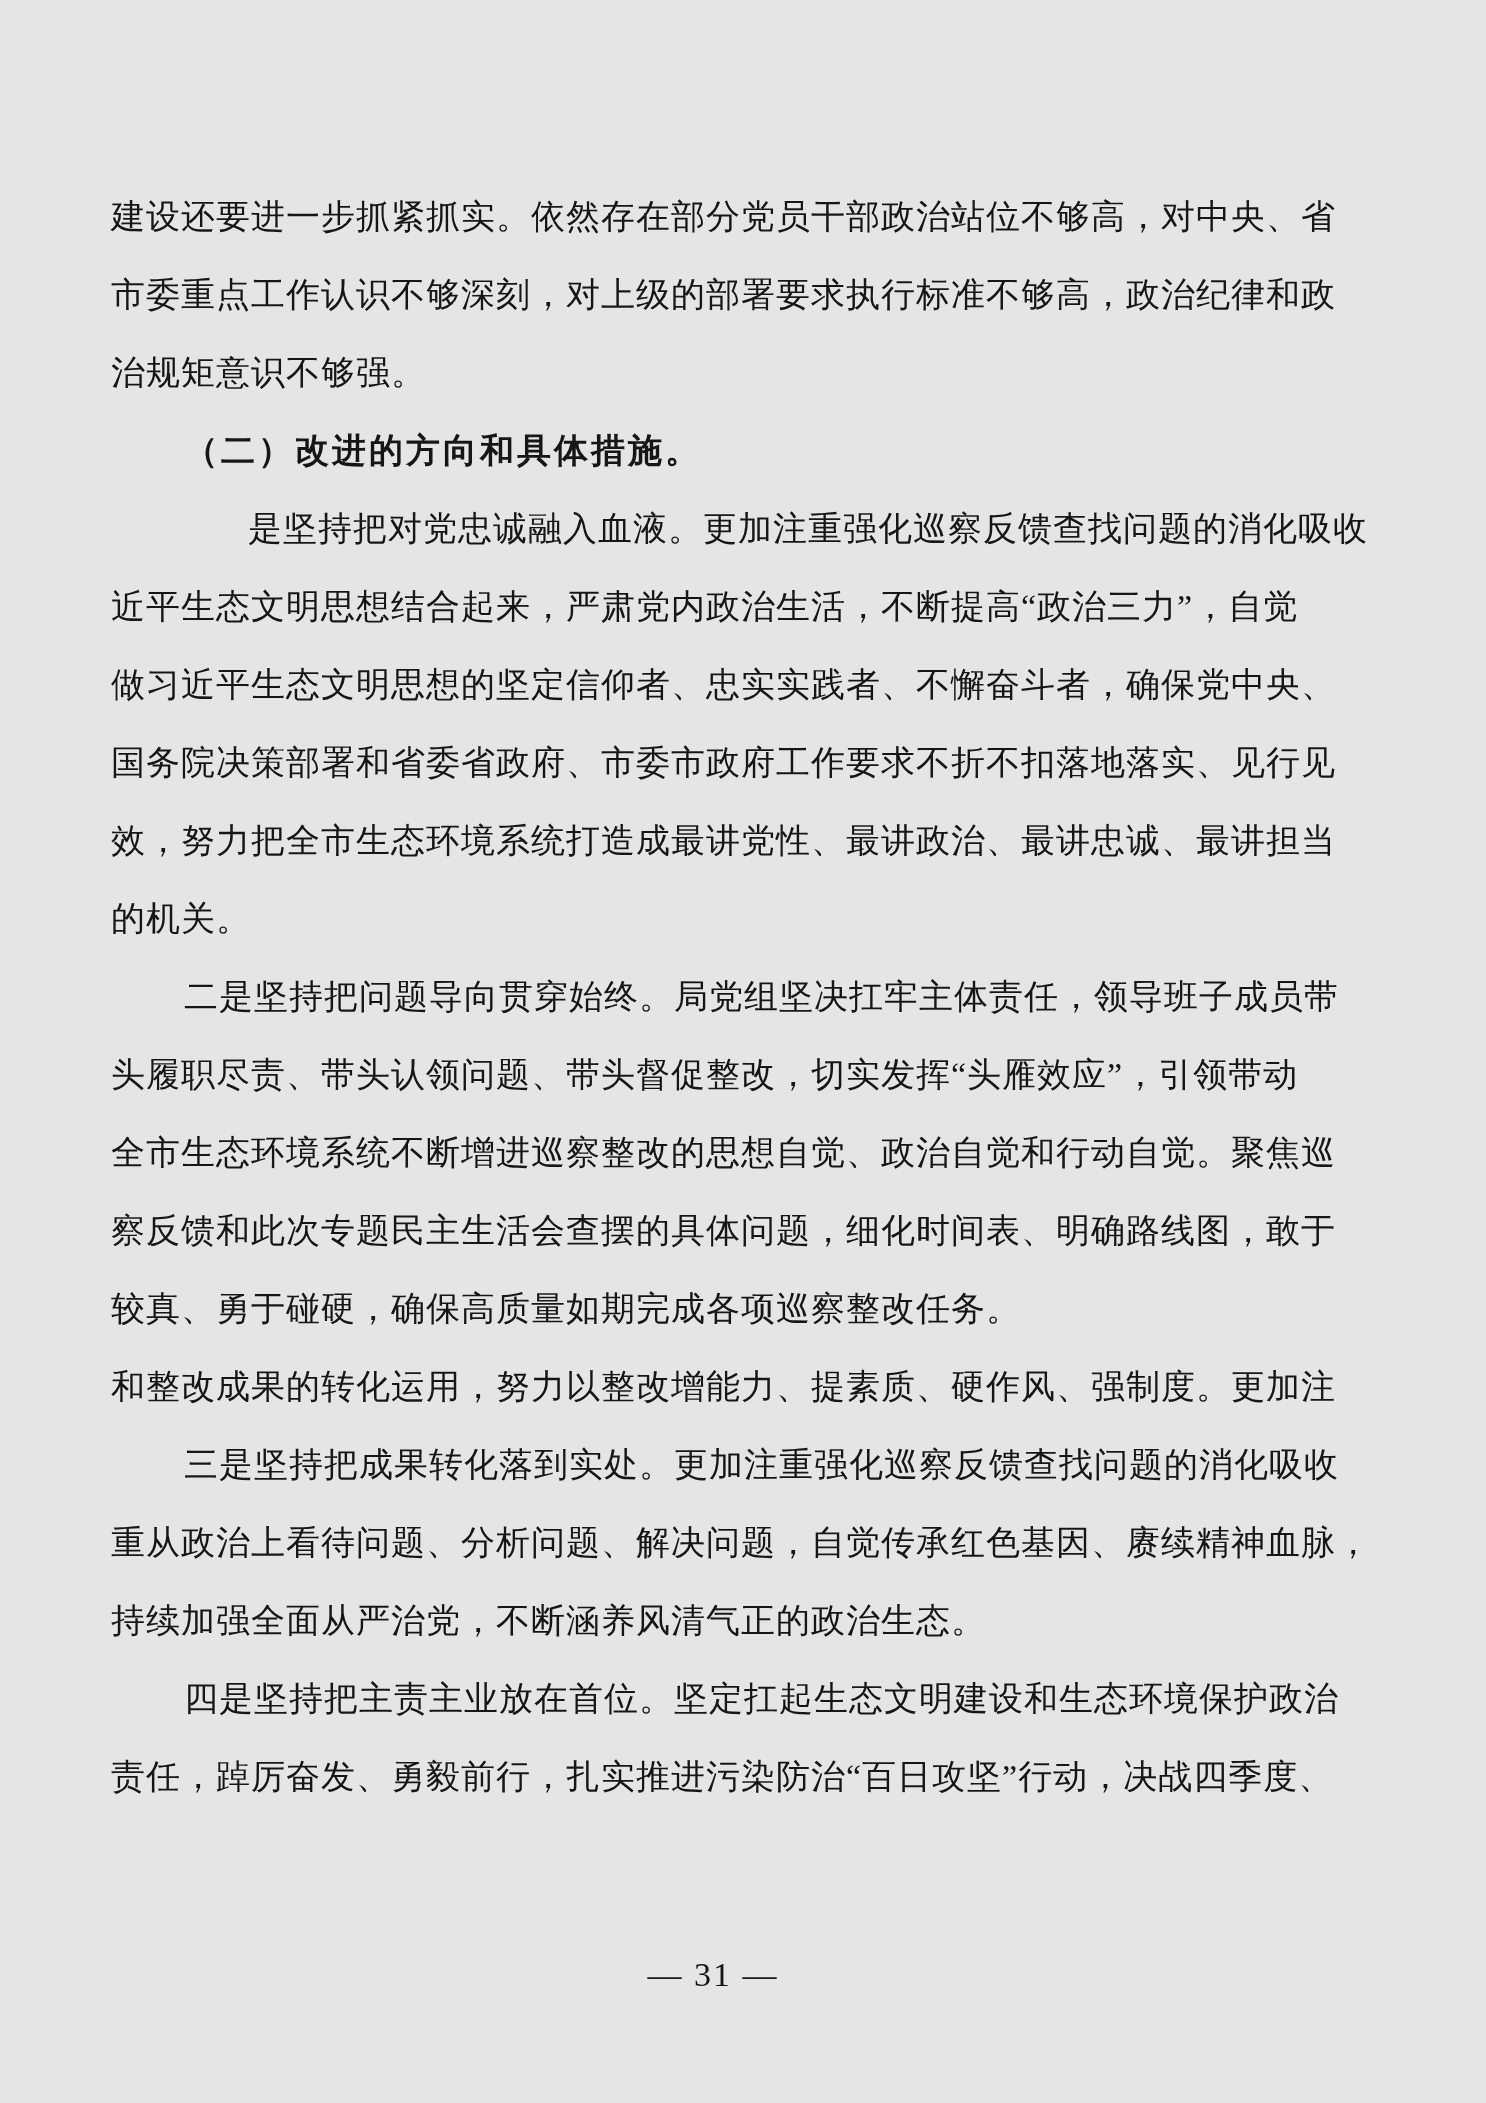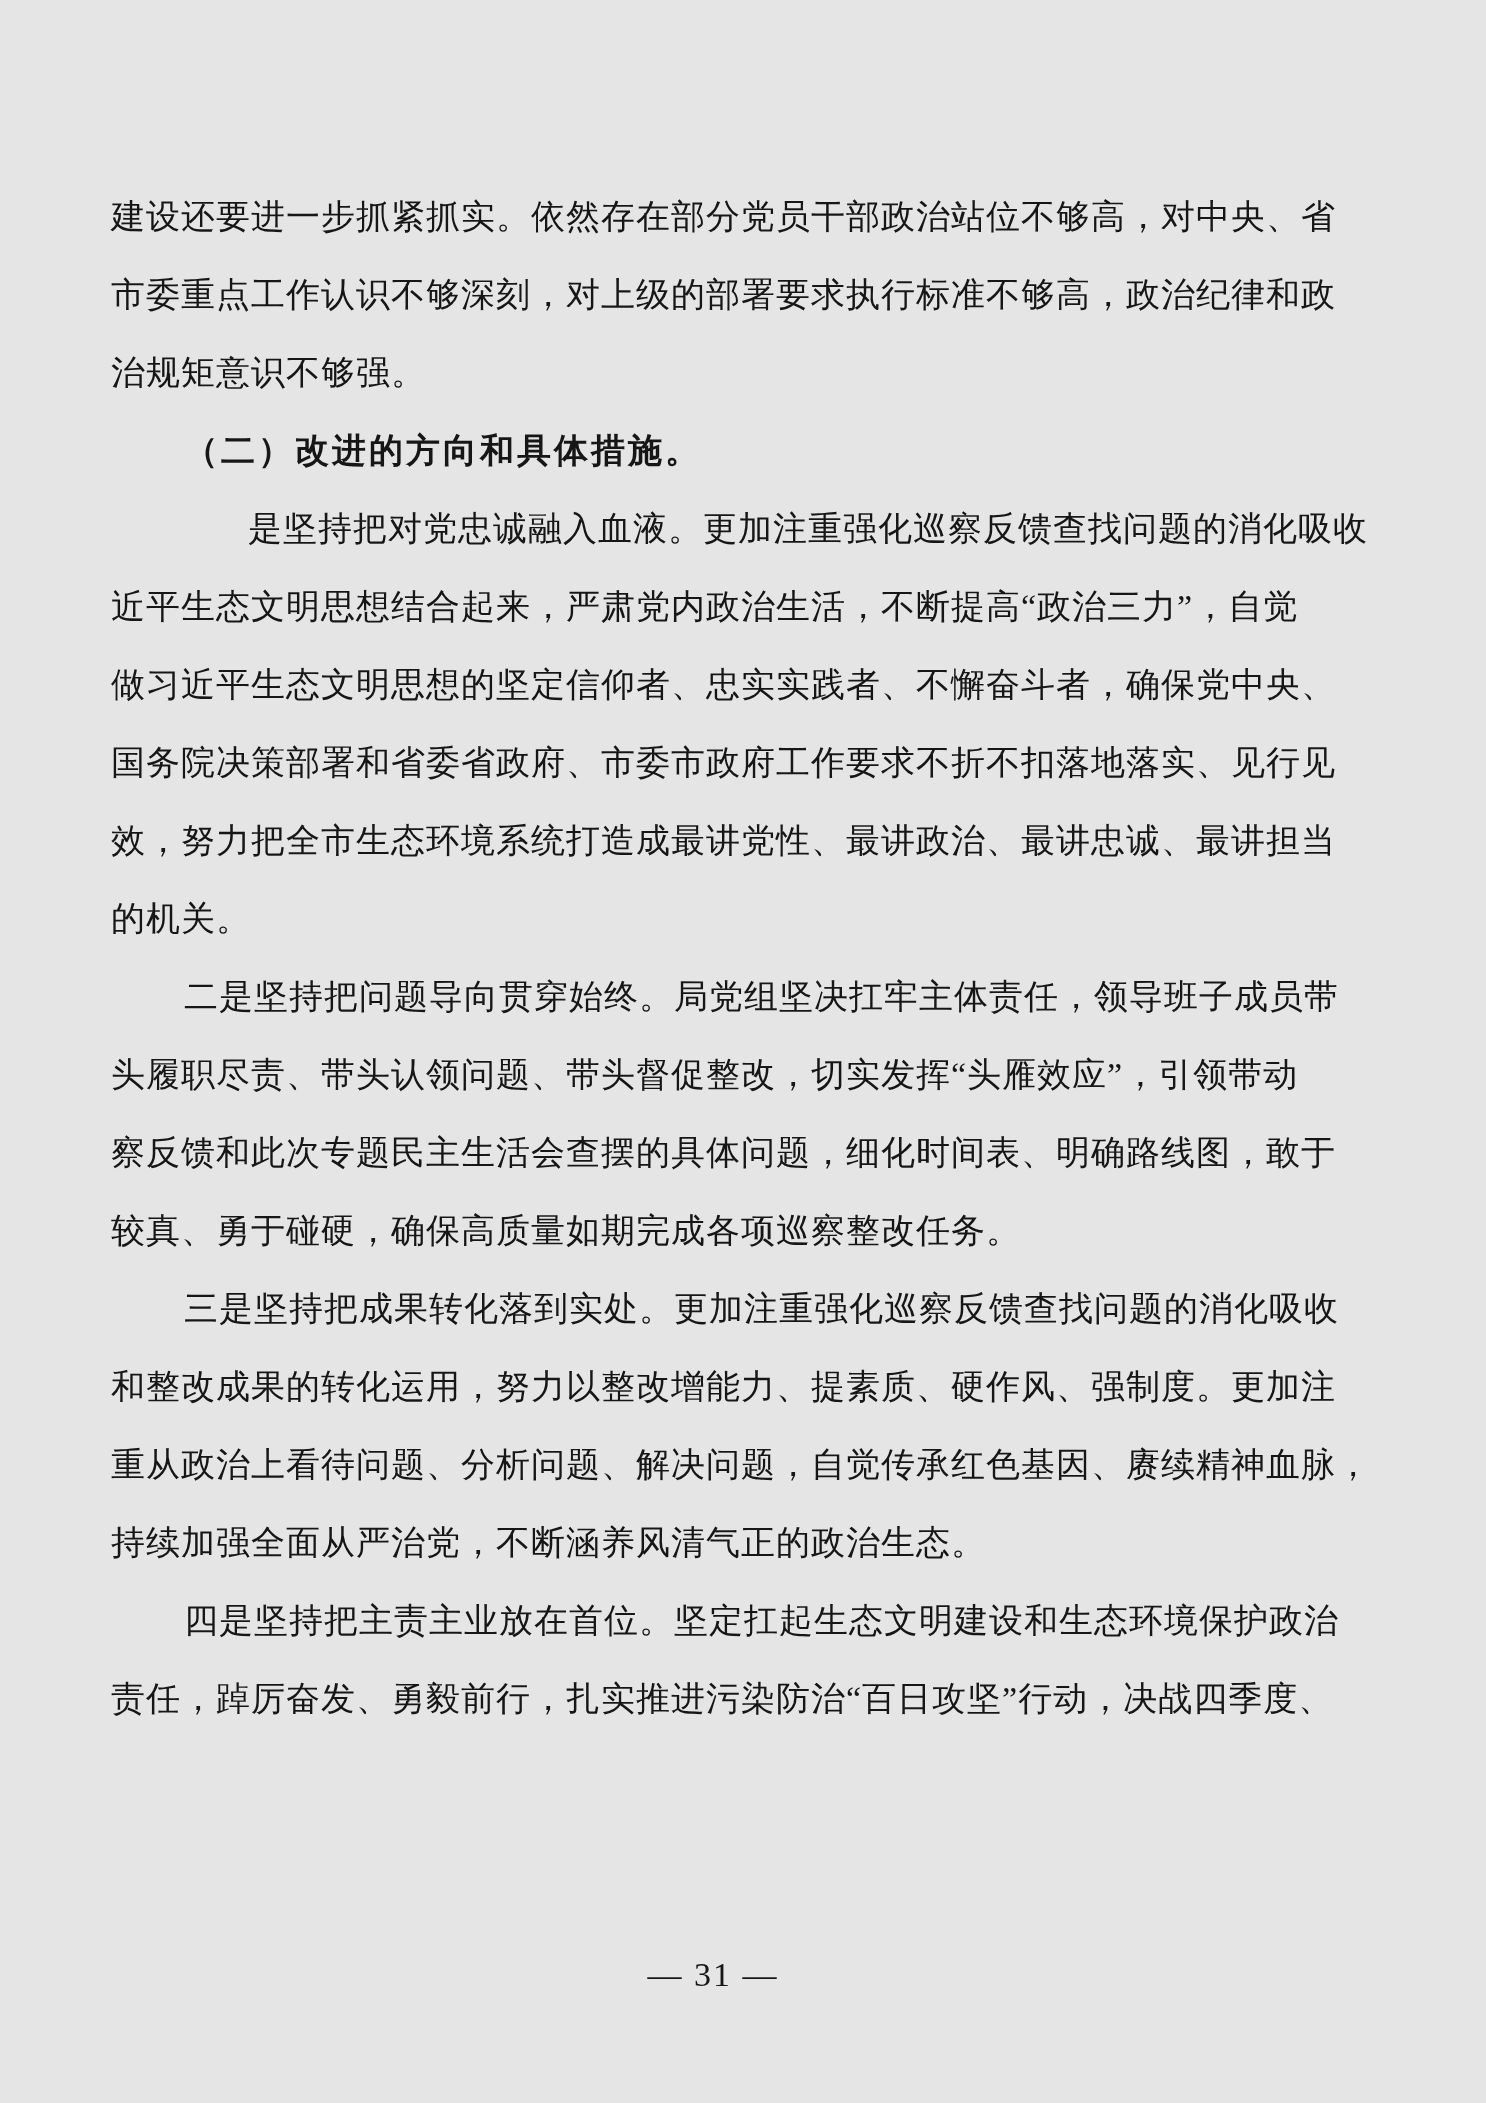--- a/index.html
+++ b/index.html
@@ -57,24 +57,25 @@
     <div class="line">治规矩意识不够强。</div>
     <div class="line indent-2 heading">（二）改进的方向和具体措施。</div>
     <div class="line indent-4">是坚持把对党忠诚融入血液。更加注重强化巡察反馈查找问题的消化吸收</div>
     <div class="line">近平生态文明思想结合起来，严肃党内政治生活，不断提高“政治三力”，自觉</div>
     <div class="line">做习近平生态文明思想的坚定信仰者、忠实实践者、不懈奋斗者，确保党中央、</div>
     <div class="line">国务院决策部署和省委省政府、市委市政府工作要求不折不扣落地落实、见行见</div>
     <div class="line">效，努力把全市生态环境系统打造成最讲党性、最讲政治、最讲忠诚、最讲担当</div>
     <div class="line">的机关。</div>
     <div class="line indent-2">二是坚持把问题导向贯穿始终。局党组坚决扛牢主体责任，领导班子成员带</div>
     <div class="line">头履职尽责、带头认领问题、带头督促整改，切实发挥“头雁效应”，引领带动</div>
+    <div class="line">全市生态环境系统不断增进巡察整改的思想自觉、政治自觉和行动自觉。聚焦巡</div>
     <div class="line">察反馈和此次专题民主生活会查摆的具体问题，细化时间表、明确路线图，敢于</div>
     <div class="line">较真、勇于碰硬，确保高质量如期完成各项巡察整改任务。</div>
+    <div class="line">和整改成果的转化运用，努力以整改增能力、提素质、硬作风、强制度。更加注</div>
     <div class="line indent-2">三是坚持把成果转化落到实处。更加注重强化巡察反馈查找问题的消化吸收</div>
-    <div class="line">和整改成果的转化运用，努力以整改增能力、提素质、硬作风、强制度。更加注</div>
     <div class="line">重从政治上看待问题、分析问题、解决问题，自觉传承红色基因、赓续精神血脉，</div>
     <div class="line">持续加强全面从严治党，不断涵养风清气正的政治生态。</div>
     <div class="line indent-2">四是坚持把主责主业放在首位。坚定扛起生态文明建设和生态环境保护政治</div>
     <div class="line">责任，踔厉奋发、勇毅前行，扎实推进污染防治“百日攻坚”行动，决战四季度、</div>
   </div>
 
   <div class="pagenum">— 31 —</div>
 </div>
 
 </body></html>

